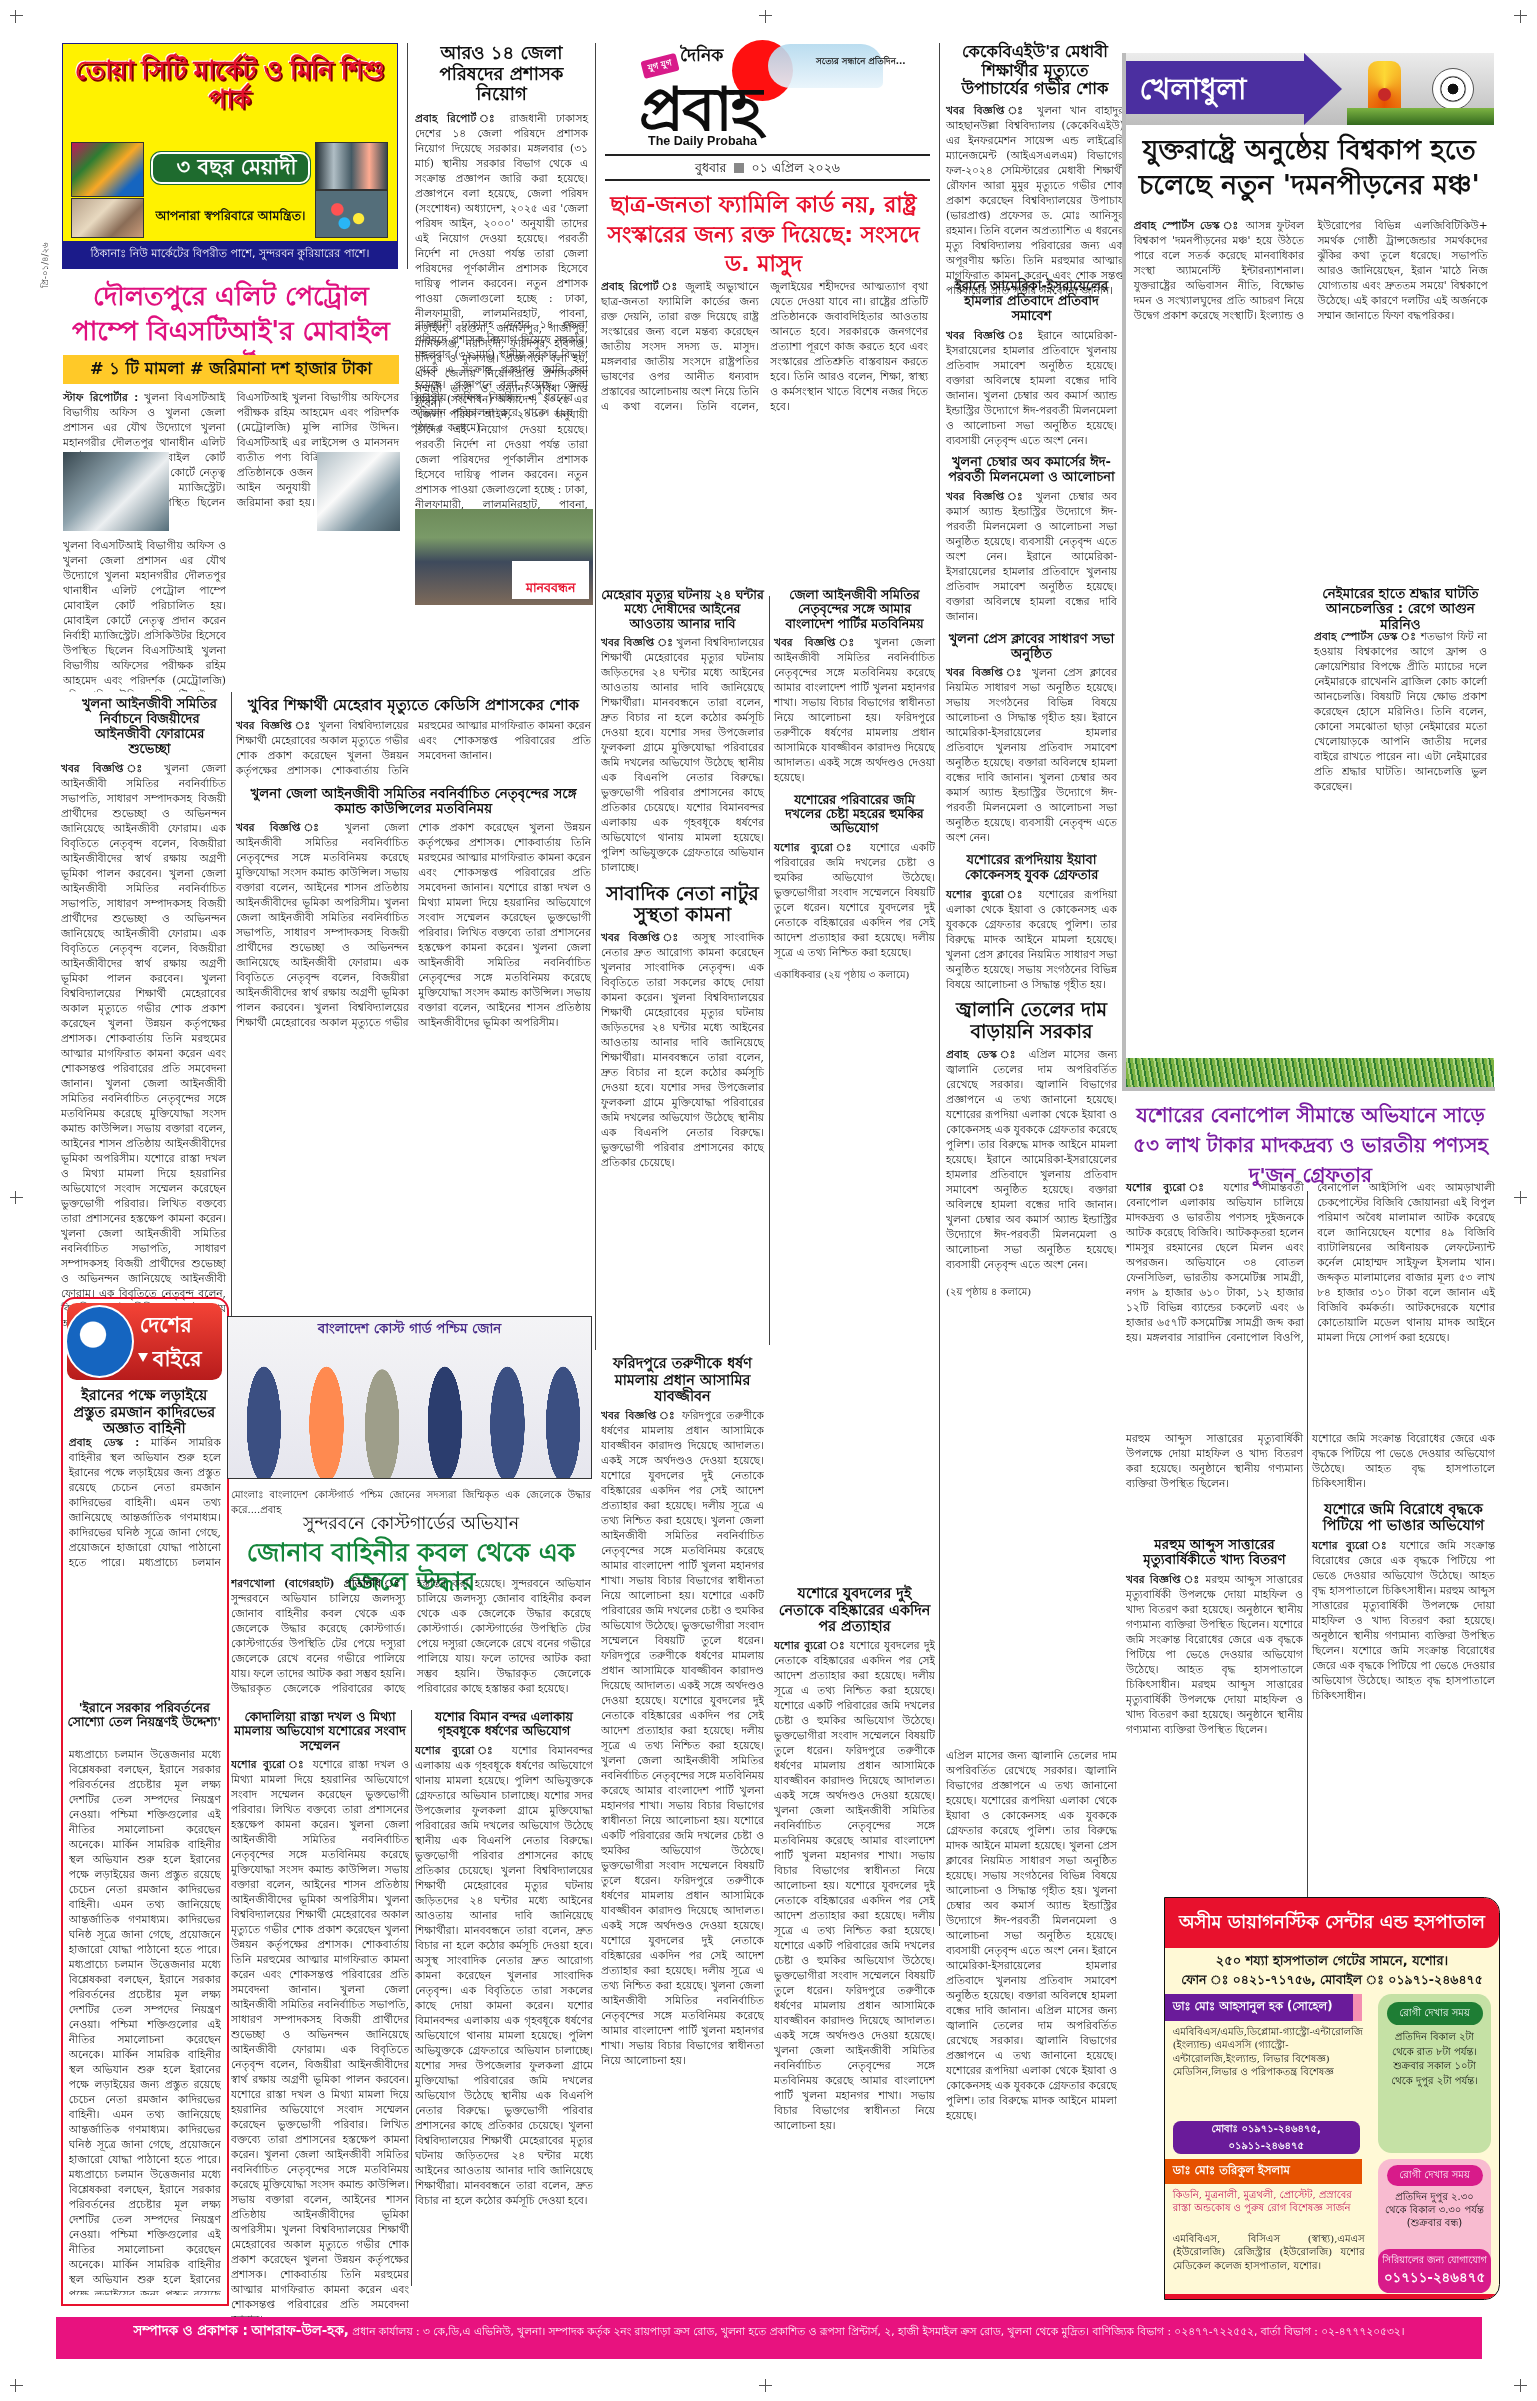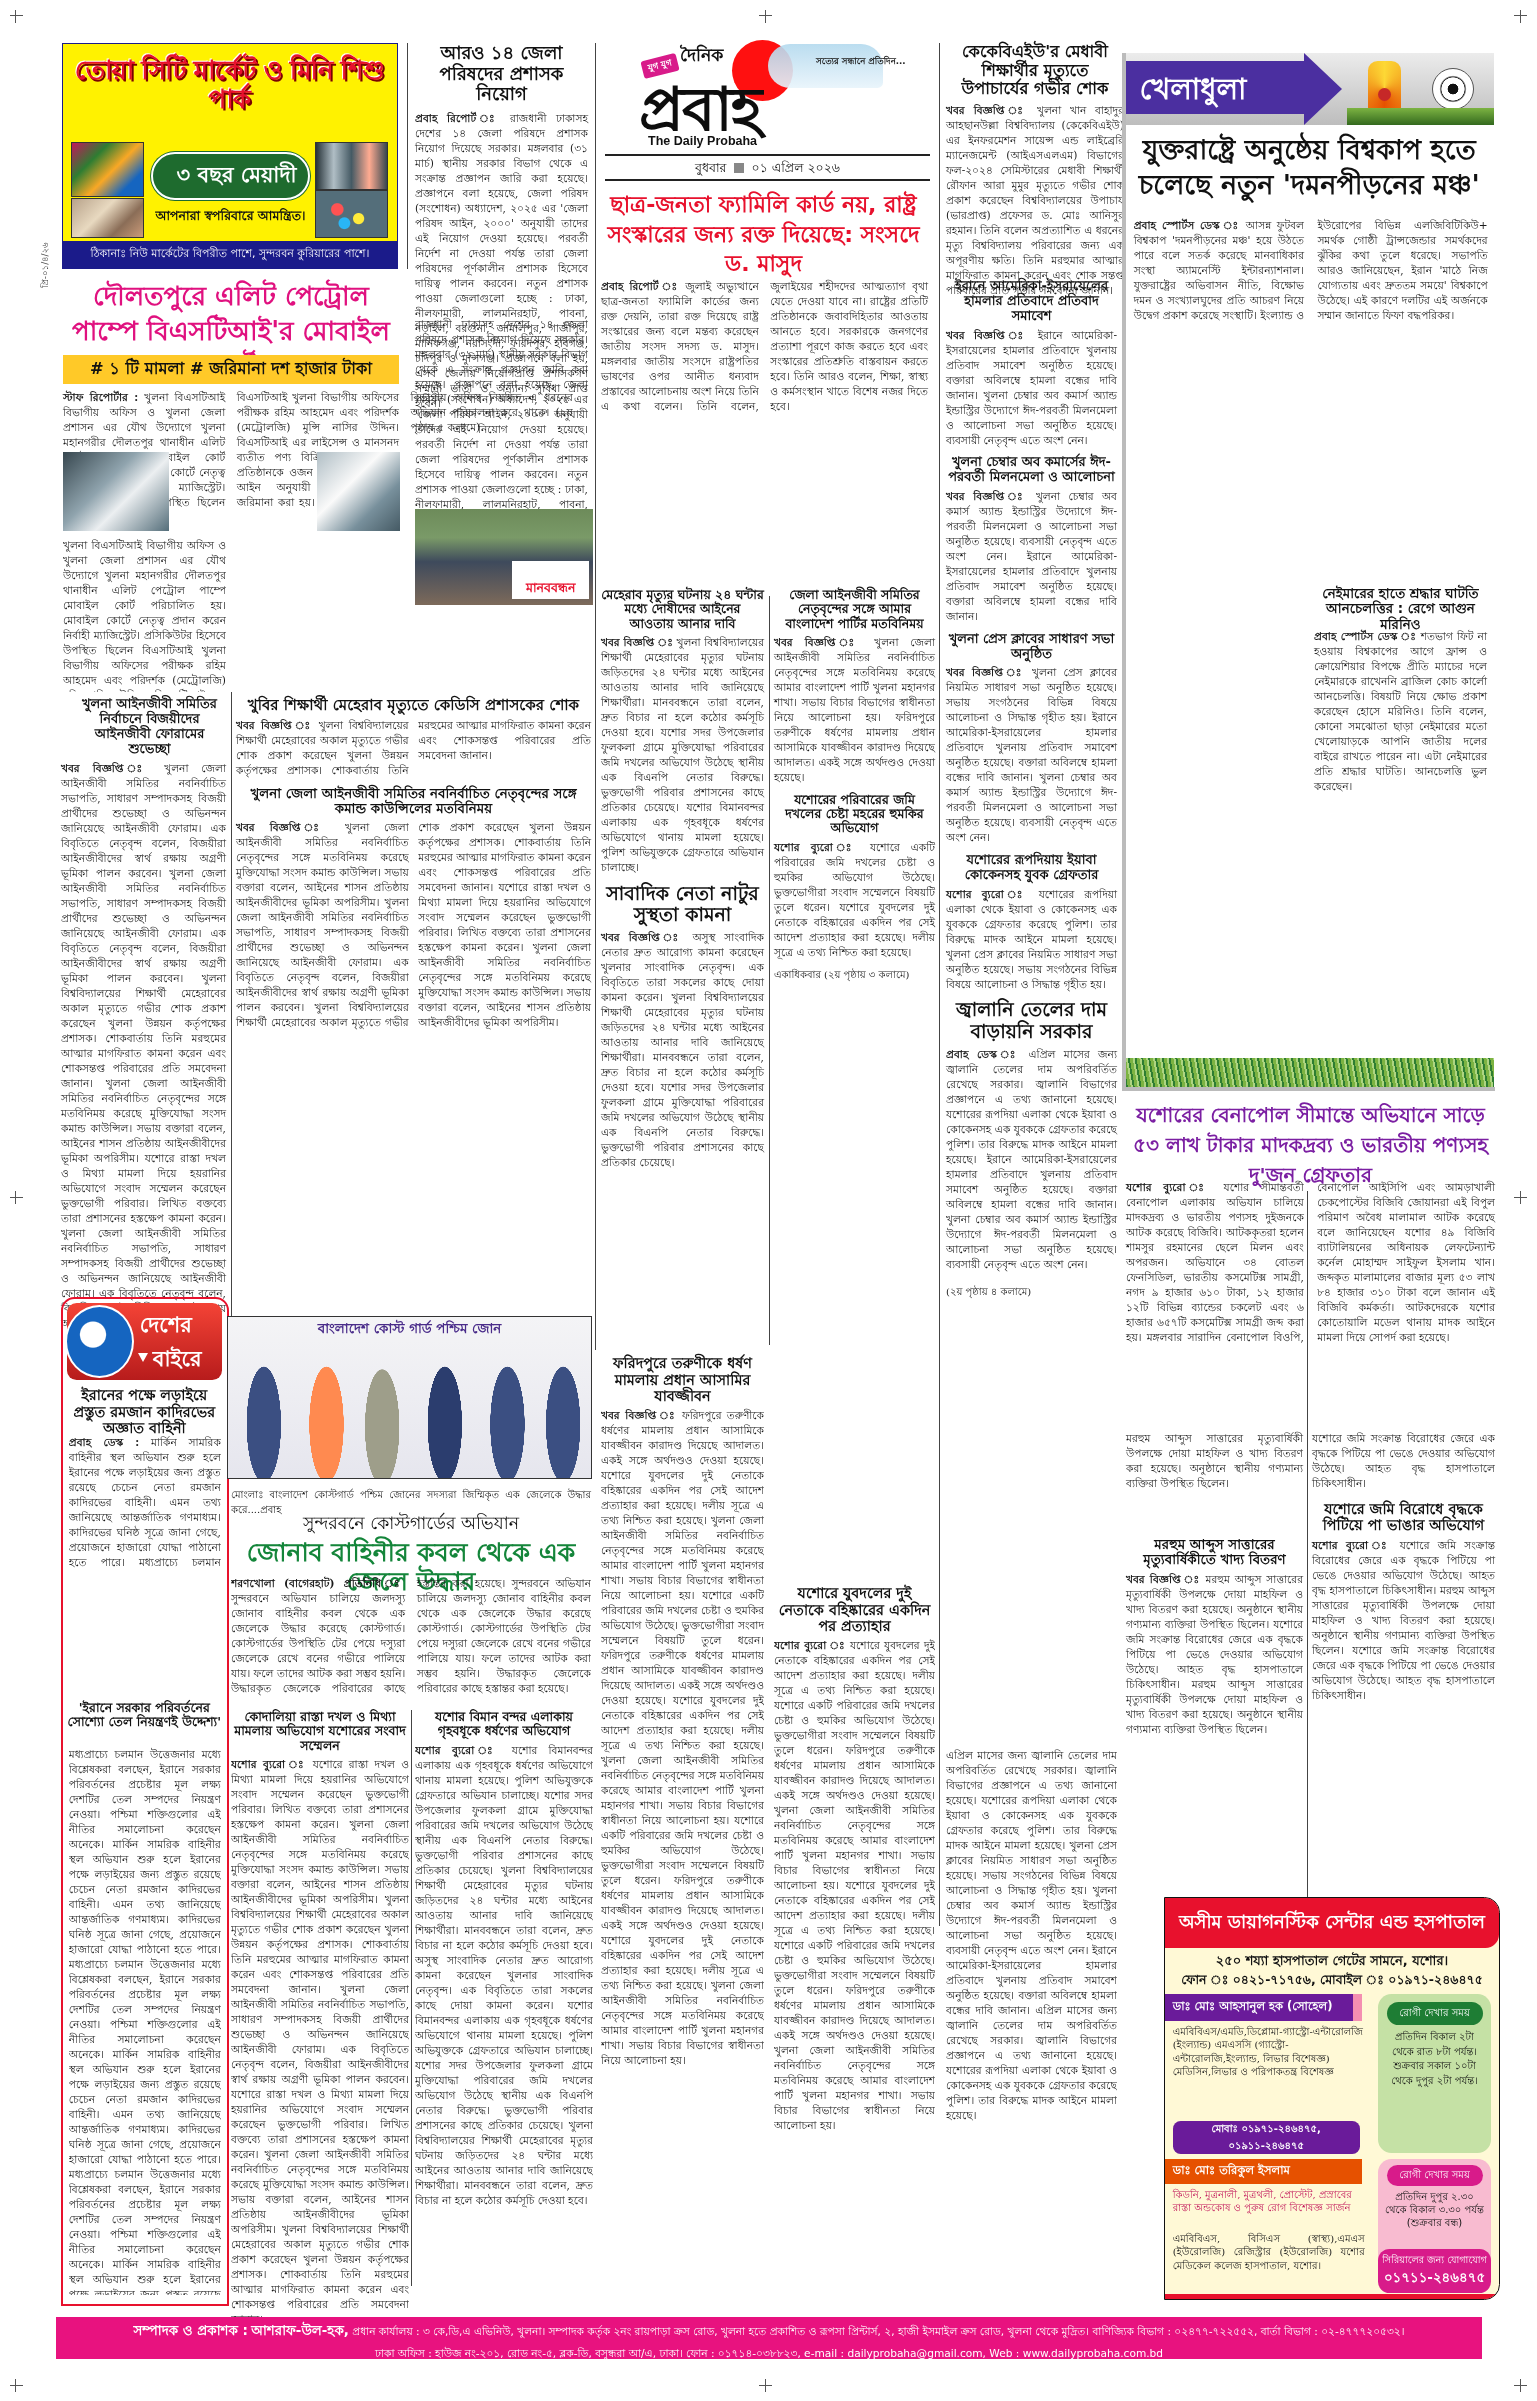--- a/index.html
+++ b/index.html
@@ -31,21 +31,21 @@
 <div class="reg-mark" style="left:1514px;top:1191px"></div>
 
 <div class="abs" style="left:38px;top:211px;width:13.4px;height:77px;writing-mode:vertical-rl;transform:rotate(180deg);font-size:8.6px;color:#444">প্রি-০১/৪/২৬</div>
 
 <div class="abs" style="left:62px;top:43px;width:336px;height:226px;background:#fff200;border:1.9px solid #1b1b8a;">
   <div class="hl" style="position:absolute;left:3.8px;top:11.5px;width:325px;font-size:26px;color:#e8112d;text-shadow:1.9px 1.9px 0 #7a0000, -1px -1px 0 #fff;letter-spacing:-1px;">তোয়া সিটি মার্কেট ও মিনি শিশু পার্ক</div>
   <div class="photo" style="left:7.7px;top:98px;width:73px;height:55px;background:linear-gradient(135deg,#c2185b,#2e7d32 30%,#f9a825 55%,#1565c0 80%);border:1px solid #333;"></div>
   <div class="photo" style="left:7.7px;top:154px;width:73px;height:40px;background:linear-gradient(135deg,#b7a28a,#e8d9c0 40%,#8a6d57 70%,#cc9c7a);border:1px solid #333;"></div>
   <div class="photo" style="left:252px;top:98px;width:73px;height:48px;background:linear-gradient(90deg,#263238,#b0bec5 25%,#455a64 50%,#ffab91 75%,#37474f);border:1px solid #333;"></div>
   <div class="photo" style="left:252px;top:146px;width:73px;height:48px;background:radial-gradient(circle at 30% 40%,#ff5252 10%,transparent 12%),radial-gradient(circle at 60% 60%,#ffeb3b 10%,transparent 12%),radial-gradient(circle at 40% 70%,#29b6f6 10%,transparent 12%),#546e7a;border:1px solid #333;"></div>
-  <div style="position:absolute;left:88px;top:108px;width:159px;height:48px;background:#1e6b2e;border:2.9px solid #fff;border-radius:24px;box-shadow:0 0 0 1px #1e6b2e;display:flex;align-items:center;justify-content:center;padding-left:12px;">
+  <div style="position:absolute;left:88px;top:108px;width:159px;height:32px;background:#1e6b2e;border:2.9px solid #fff;border-radius:10px;box-shadow:0 0 0 1px #1e6b2e;display:flex;align-items:center;justify-content:center;padding-left:12px;">
     <span style="color:#fff;font-size:21px;font-weight:bold;">৩ বছর মেয়াদী</span>
   </div>
   <div class="hl" style="position:absolute;left:85px;top:165px;width:165px;font-size:12.5px;color:#111;">আপনারা স্বপরিবারে আমন্ত্রিত।</div>
   <div style="position:absolute;left:0;bottom:0;width:100%;height:27px;background:#1b1b8a;display:flex;align-items:center;justify-content:center;">
     <span style="color:#fff;font-size:11px;">ঠিকানাঃ নিউ মার্কেটের বিপরীত পাশে, সুন্দরবন কুরিয়ারের পাশে।</span>
   </div>
 </div>
 
 <div class="abs" style="left:415px;top:43px;width:173px;">
   <div class="hl" style="font-size:18px;color:#111;margin-bottom:5.8px;">আরও ১৪ জেলা পরিষদের প্রশাসক নিয়োগ</div>
@@ -456,15 +456,14 @@
   </div>
   <div style="position:absolute;left:0;bottom:0;width:100%;height:4.8px;background:#e8112d;"></div>
 </div>
 
 <div class="abs" style="left:56px;top:2317px;width:1426px;height:42px;background:#e8127f;color:#fff;text-align:center;padding-top:3.8px;">
   <div style="font-size:10.6px;white-space:nowrap;">
     <span style="font-size:13.4px;font-weight:bold;">সম্পাদক ও প্রকাশক :</span>
     <span style="font-size:13.4px;font-weight:bold;">আশরাফ-উল-হক,</span>
     <span>প্রধান কার্যালয় : ৩ কে,ডি,এ এভিনিউ, খুলনা। সম্পাদক কর্তৃক ২নং রায়পাড়া ক্রস রোড, খুলনা হতে প্রকাশিত ও রূপসা প্রিন্টার্স, ২, হাজী ইসমাইল ক্রস রোড, খুলনা থেকে মুদ্রিত। বাণিজ্যিক বিভাগ : ০২৪৭৭-৭২২৫৫২, বার্তা বিভাগ : ০২-৪৭৭৭২০৫৩২।</span>
   </div>
-  <div style="font-size:10.6px;margin-top:2.9px;white-space:nowrap;">ঢাকা অফিস : হাউজ নং-২০১, রোড নং-৫, ব্লক-ডি, বসুন্ধরা আ/এ, ঢাকা। ফোন : ০১৭১৪-০৩৮৮২৩, e-mail : dailyprobaha@gmail.com, Web : www.dailyprobaha.com.bd</div>
 </div>
 
 
 </body></html>

